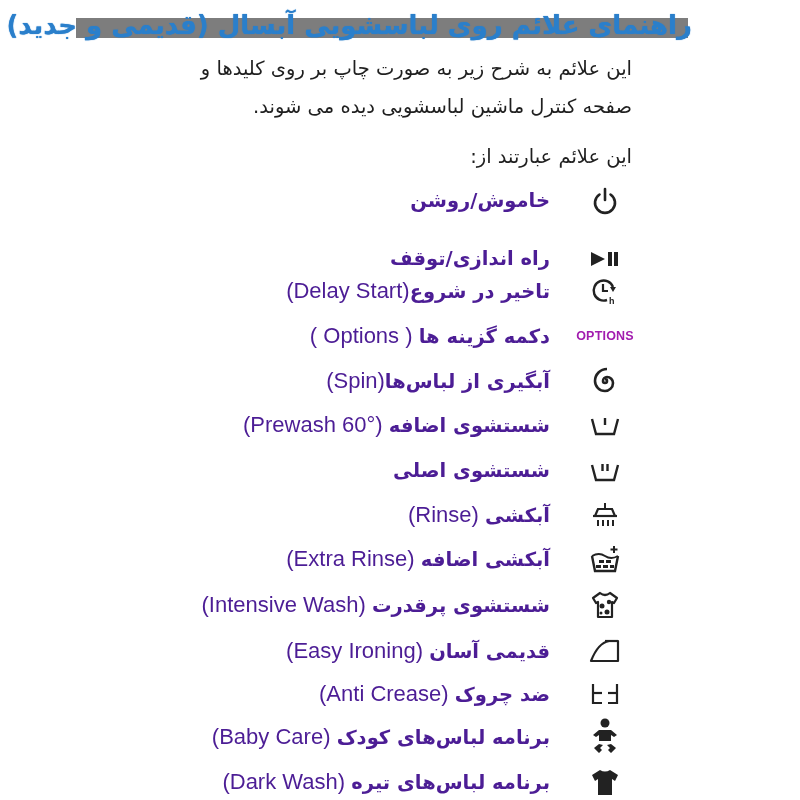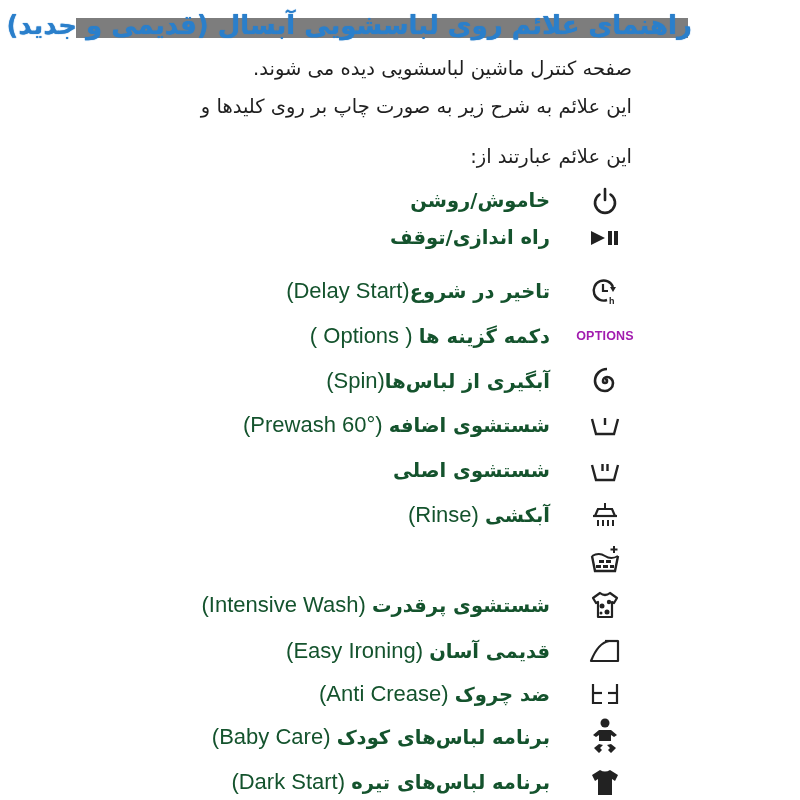--- a/index.html
+++ b/index.html
@@ -93,59 +93,59 @@
     }
     .label {
       position: absolute;
       right: 250px;
       top: 4px;
       direction: rtl;
       text-align: right;
       white-space: nowrap;
       font-size: 19.5px;
       line-height: 34px;
-      color: #14532d;
+      color: #4c1d95;
     }
     .label .fa { font-family: "DejaVu Sans", sans-serif; font-weight: bold; }
     .label .en {
       font-family: "Liberation Sans", sans-serif;
       font-weight: normal;
       font-size: 22px;
       unicode-bidi: isolate;
       direction: ltr;
       display: inline-block;
     }
   </style>
 </head>
 <body>
 
 <div class="title-wrap">
   <div class="title-band"></div>
   <div class="title-text">راهنمای علائم روی لباسشویی آبسال (قدیمی و جدید)</div>
 </div>
 
 <div class="intro">
+  <p>این علائم به شرح زیر به صورت چاپ بر روی کلیدها و</p>
   <p>صفحه کنترل ماشین لباسشویی دیده می شوند.</p>
-  <p>این علائم به شرح زیر به صورت چاپ بر روی کلیدها و</p>
   <p class="lead">این علائم عبارتند از:</p>
 </div>
 
 <div class="symbols">
 
   <div class="row" style="top:4px">
     <span class="icon">
       <svg width="30" height="30" viewBox="0 0 30 30">
           <path d="M9.5 8.5 A10 10 0 1 0 20.5 8.5" fill="none" stroke="#222" stroke-width="2.6" stroke-linecap="round"></path>
           <line x1="15" y1="3" x2="15" y2="14" stroke="#222" stroke-width="2.6" stroke-linecap="round"></line>
         </svg>
     </span>
     <span class="label"><span class="fa">خاموش/روشن</span></span>
   </div>
 
-  <div class="row" style="top:41px">
+  <div class="row" style="top:62px">
     <span class="icon">
       <svg width="32" height="18" viewBox="0 0 32 18">
           <polygon points="2,2 16,9 2,16" fill="#222"></polygon>
           <rect x="19" y="2" width="4" height="14" fill="#222"></rect>
           <rect x="25" y="2" width="4" height="14" fill="#222"></rect>
         </svg>
     </span>
     <span class="label"><span class="fa">راه اندازی/توقف</span></span>
   </div>
 
@@ -220,20 +220,21 @@
           <path d="M3 12 Q10 8 16 12 T29 12" fill="none" stroke="#222" stroke-width="2"></path>
           <line x1="25" y1="2" x2="25" y2="9" stroke="#222" stroke-width="2"></line>
           <line x1="21.5" y1="5.5" x2="28.5" y2="5.5" stroke="#222" stroke-width="2"></line>
           <rect x="10" y="16" width="5" height="3" fill="#222"></rect>
           <rect x="17" y="16" width="5" height="3" fill="#222"></rect>
           <rect x="7" y="21" width="5" height="3" fill="#222"></rect>
           <rect x="14" y="21" width="5" height="3" fill="#222"></rect>
           <rect x="21" y="21" width="4" height="3" fill="#222"></rect>
         </svg>
     </span>
+    <span class="label"><span class="fa">آبکشی اضافه</span> <span class="en">(Extra Rinse)</span></span>
   </div>
 
   <div class="row" style="top:408px">
     <span class="icon">
       <svg width="30" height="30" viewBox="0 0 30 30">
           <path d="M10 3 L3 8 L6 13 L8 12 L8 27 L22 27 L22 12 L24 13 L27 8 L20 3 Q15 7 10 3 Z" fill="none" stroke="#222" stroke-width="2.2" stroke-linejoin="round"></path>
           <circle cx="12" cy="16" r="2.5" fill="#222"></circle>
           <circle cx="19" cy="12" r="2.2" fill="#222"></circle>
           <circle cx="17" cy="22" r="2.5" fill="#222"></circle>
           <circle cx="11" cy="23" r="1.5" fill="#222"></circle>
@@ -275,16 +276,16 @@
     </span>
     <span class="label"><span class="fa">برنامه لباس‌های کودک</span> <span class="en">(Baby Care)</span></span>
   </div>
 
   <div class="row" style="top:585px">
     <span class="icon">
       <svg width="30" height="30" viewBox="0 0 30 30">
           <path d="M10 3 L2 8 L5 14 L8 12 L8 28 L22 28 L22 12 L25 14 L28 8 L20 3 Q15 6 10 3 Z" fill="#222"></path>
         </svg>
     </span>
-    <span class="label"><span class="fa">برنامه لباس‌های تیره</span> <span class="en">(Dark Start)</span></span>
+    <span class="label"><span class="fa">برنامه لباس‌های تیره</span> <span class="en">(Dark Wash)</span></span>
   </div>
 
 </div>
 
 </body></html>

